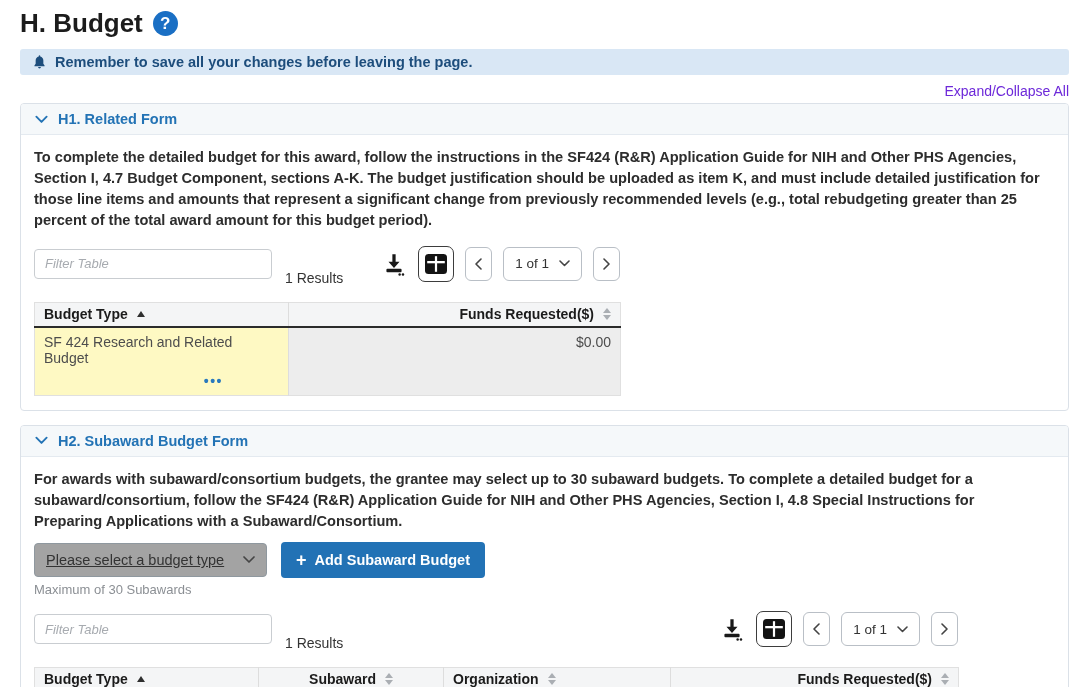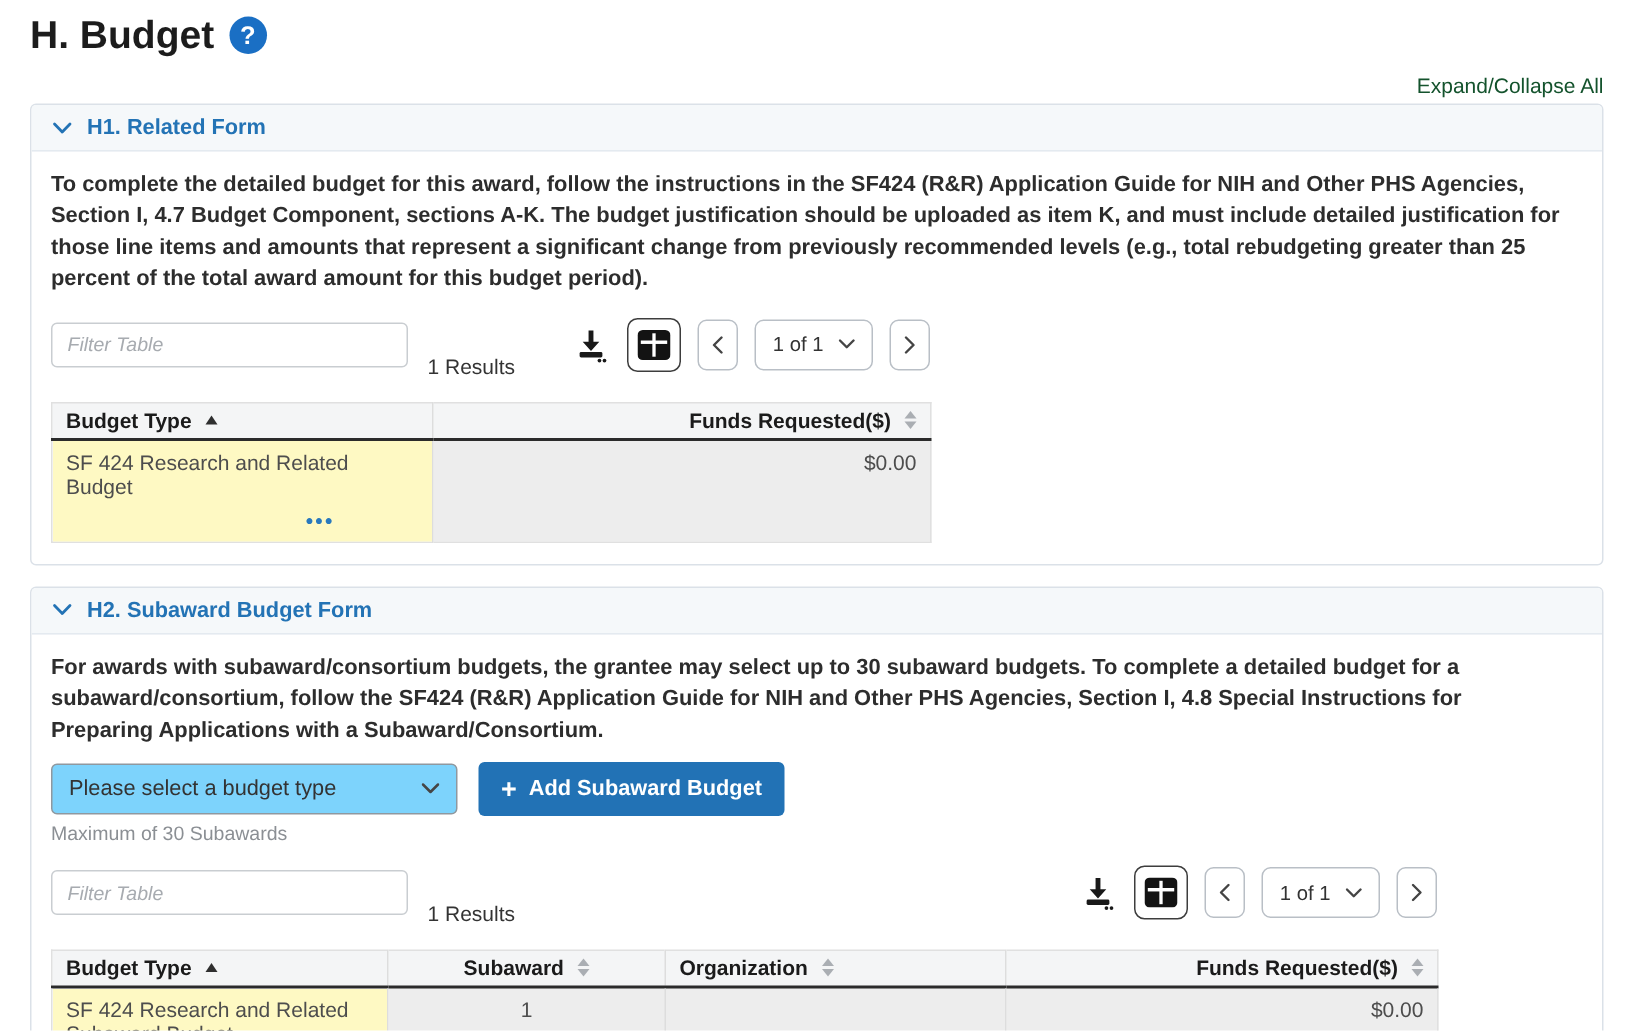--- a/index.html
+++ b/index.html
@@ -22,21 +22,21 @@
   }
 
   
   .alert {
     background:#d9e7f5; border-radius:3px; padding:5px 12px;
     display:flex; align-items:center; gap:8px;
     color:#1d4d7c; font-weight:700; font-size:14.5px;
   }
 
   .expand-row { display:flex; justify-content:flex-end; margin:8px 0 4px; }
-  .link { color:#14532d; font-size:14px; text-decoration:none; cursor:pointer; }
+  .link { color:#6d28d9; font-size:14px; text-decoration:none; cursor:pointer; }
 
   
   .card { border:1px solid #dbe1e8; border-radius:4px; margin-bottom:14px; overflow:hidden; background:#fff; }
   .card-header {
     background:#f5f8fa; border-bottom:1px solid #e4eaf0; padding:7px 13px;
     display:flex; align-items:center; gap:9px;
     color:#2373b5; font-weight:700; font-size:14.5px; cursor:pointer;
   }
   .card-body { padding:8px 13px 14px; }
   .desc { margin:4px 0 10px; font-size:14.6px; font-weight:700; color:#2d2d2d; line-height:1.45; max-width:1010px; }
@@ -93,23 +93,23 @@
   .sort-both .up { width:0;height:0;border-left:4px solid transparent;border-right:4px solid transparent;border-bottom:5px solid #aaaeb3; }
   .sort-both .down { width:0;height:0;border-left:4px solid transparent;border-right:4px solid transparent;border-top:5px solid #aaaeb3; }
   .dots { color:#2979bd; font-weight:700; font-size:14px; letter-spacing:1.5px; line-height:12px; cursor:pointer; }
   .dots-line-h1 { text-align:right; padding-right:56px; margin-top:7px; }
   .row-h1 td { height:47px; }
   .row-h2 td { height:58px; }
 
   
   .controls-row { display:flex; align-items:center; margin:2px 0 0; }
   .select-box {
-    width:271px; height:34px; border:1px solid #8f989f; border-radius:4px; background:#7dd3fc;
+    width:233px; height:34px; border:1px solid #8f989f; border-radius:4px; background:#a3a3a3;
     padding:0 11px; display:flex; align-items:center; justify-content:space-between;
-    font-size:14.5px; color:#333; cursor:pointer;
+    font-size:14.5px; color:#333; cursor:pointer;text-decoration:underline;
   }
   .add-btn {
     height:36px; margin-left:14px; background:#2272b5; color:#fff; border:none; border-radius:4px;
     font-weight:700; font-size:14.5px; padding:0 15px; display:flex; align-items:center; gap:8px;
     cursor:pointer; font-family:"Liberation Sans","DejaVu Sans",sans-serif;
   }
   .plus-glyph { font-size:18px; font-weight:700; line-height:1; }
   .max-note { font-size:13px; color:#8b8f94; margin:4px 0 10px; }
   .toolbar-h2 { margin-top:2px; }
 </style>
@@ -117,20 +117,26 @@
 <body>
 
 <div class="page">
   <div class="main">
 
     <div class="title-row">
       <h1 class="page-title">H. Budget</h1>
       <span class="help-icon">?</span>
     </div>
 
+    <div class="alert">
+      <svg width="15" height="16" viewBox="0 0 16 17">
+        <path fill="#1d4d7c" d="M8 1.2c-.45 0-.8.36-.8.8v.62C5.2 3.1 3.9 4.8 3.9 6.9v3.5L2.6 12.2v.9h10.8v-.9l-1.3-1.8V6.9c0-2.1-1.3-3.8-3.3-4.28V1.99c0-.44-.35-.79-.8-.79zM6.5 13.9a1.5 1.5 0 0 0 3 0z"></path>
+      </svg>
+      <span>Remember to save all your changes before leaving the page.</span>
+    </div>
 
     <div class="expand-row">
       <a class="link">Expand/Collapse All</a>
     </div>
 
     <section class="card">
       <div class="card-header">
         <svg width="15" height="15" viewBox="0 0 16 16">
           <path d="M2.5 5 L8 10.6 L13.5 5" fill="none" stroke="#2373b5" stroke-width="2" stroke-linecap="round" stroke-linejoin="round"></path>
         </svg>

